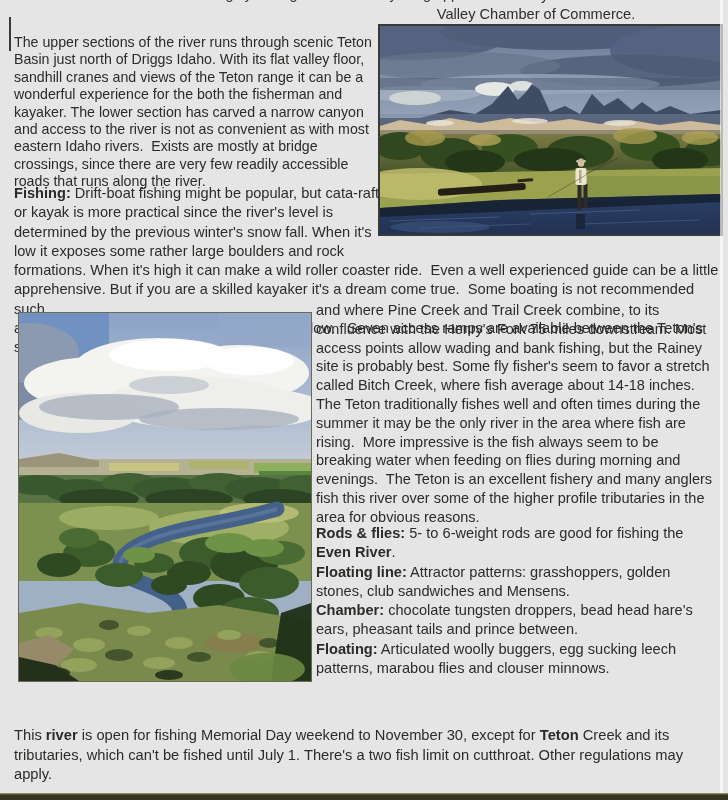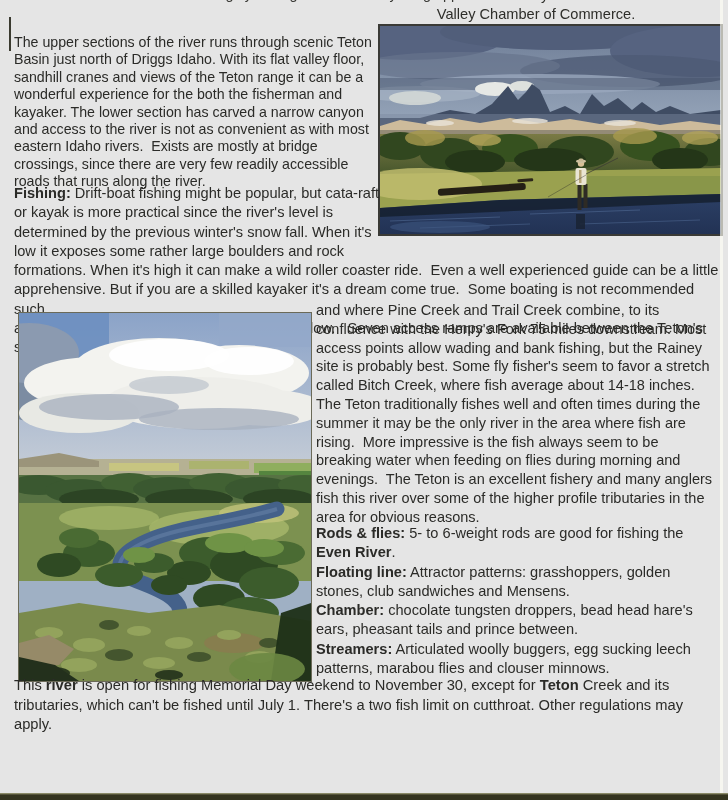--- a/index.html
+++ b/index.html
@@ -20,21 +20,21 @@
   
   .photo{position:absolute;overflow:hidden;}
   .photo-right{left:378px;top:24px;width:341px;height:208px;border:2px solid #3a3a36;background:#8795ab;}
   .photo-left{left:18px;top:312px;width:292px;height:368px;border:1px solid #6b6a58;background:#9fb0c4;}
   
   .para1{left:14px;top:27px;width:370px;font-size:14.2px;line-height:17.4px;margin-top:7px;}
   .fishing{left:14px;top:184px;width:712px;font-size:14.6px;line-height:19.3px;}
   .contin{left:316px;top:301px;width:412px;font-size:14.5px;line-height:18.8px;}
   .flies{left:316px;top:524px;width:414px;font-size:14.6px;line-height:19.3px;}
   .flies .fly-item{white-space:pre-line;}
-  .bottom-para{left:14px;top:676px;width:702px;font-size:14.7px;line-height:19.5px;}
+  .bottom-para{left:14px;top:726px;width:702px;font-size:14.7px;line-height:19.5px;}
   b{font-weight:bold;}
   
   .bottom-bar{left:0;bottom:0;width:728px;height:7px;
     background:linear-gradient(#8a8a68 0 1px,#55543a 1px 2px,#34341f 2px 100%);}
   .right-edge-line{left:720px;top:0;width:3px;height:793px;background:rgba(255,255,246,0.65);}
   .tl-mark{left:9px;top:17px;width:2px;height:34px;background:#3b3b30;}
 </style>
 </head>
 <body>
 
@@ -242,21 +242,21 @@
 fish this river over some of the higher profile tributaries in the
 area for obvious reasons.</div>
 
   <div class="abs flies">
       <div class="fly-item"><b>Rods &amp; flies:</b><span> 5- to 6-weight rods are good for fishing the
 </span><b>Even River</b><span>.</span></div>
       <div class="fly-item"><b>Floating line:</b><span> Attractor patterns: grasshoppers, golden
 stones, club sandwiches and Mensens.</span></div>
       <div class="fly-item"><b>Chamber:</b><span> chocolate tungsten droppers, bead head hare's
 ears, pheasant tails and prince between.</span></div>
-      <div class="fly-item"><b>Streamers:</b><span> Articulated woolly buggers, egg sucking leech
+      <div class="fly-item"><b>Floating:</b><span> Articulated woolly buggers, egg sucking leech
 patterns, marabou flies and clouser minnows.</span></div>
     </div>
 
   <div class="abs bottom-para txt"><span>This </span><b>river</b><span> is open for fishing Memorial Day weekend to November 30, except for </span><b>Teton</b><span> Creek and its
 tributaries, which can't be fished until July 1. There's a two fish limit on cutthroat. Other regulations may apply.</span></div>
 
   <div class="abs tl-mark"></div>
   <div class="abs right-edge-line"></div>
   <div class="abs bottom-bar"></div>
 

